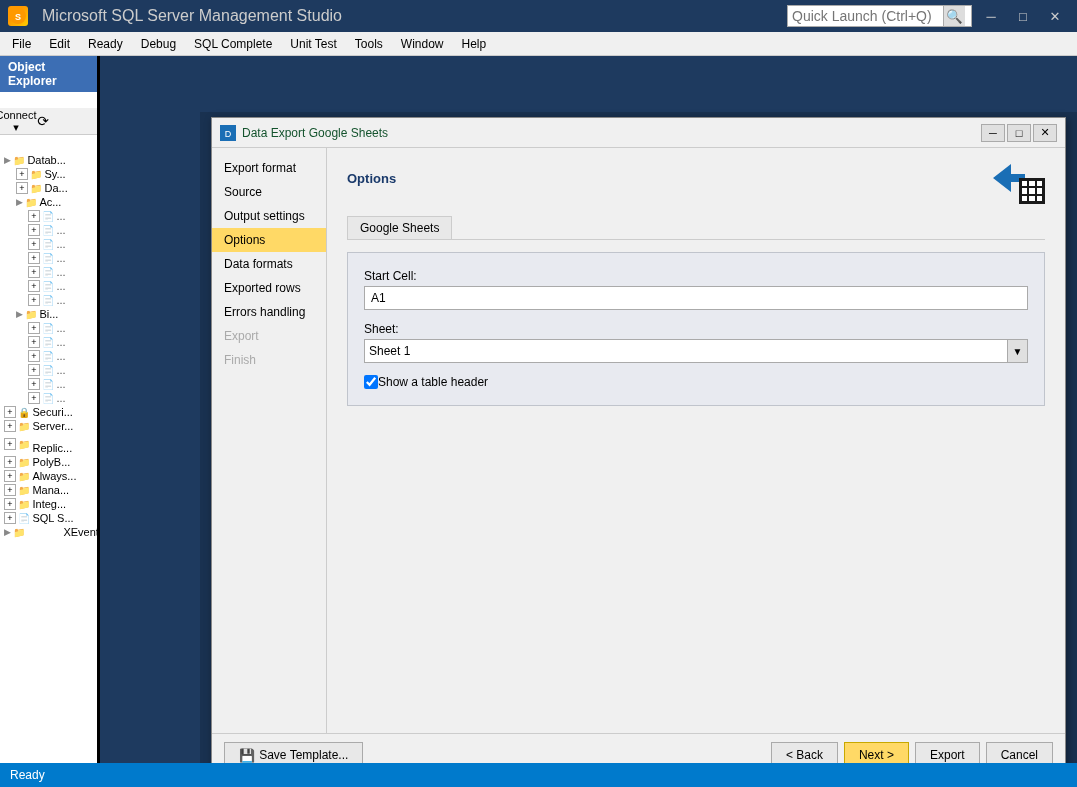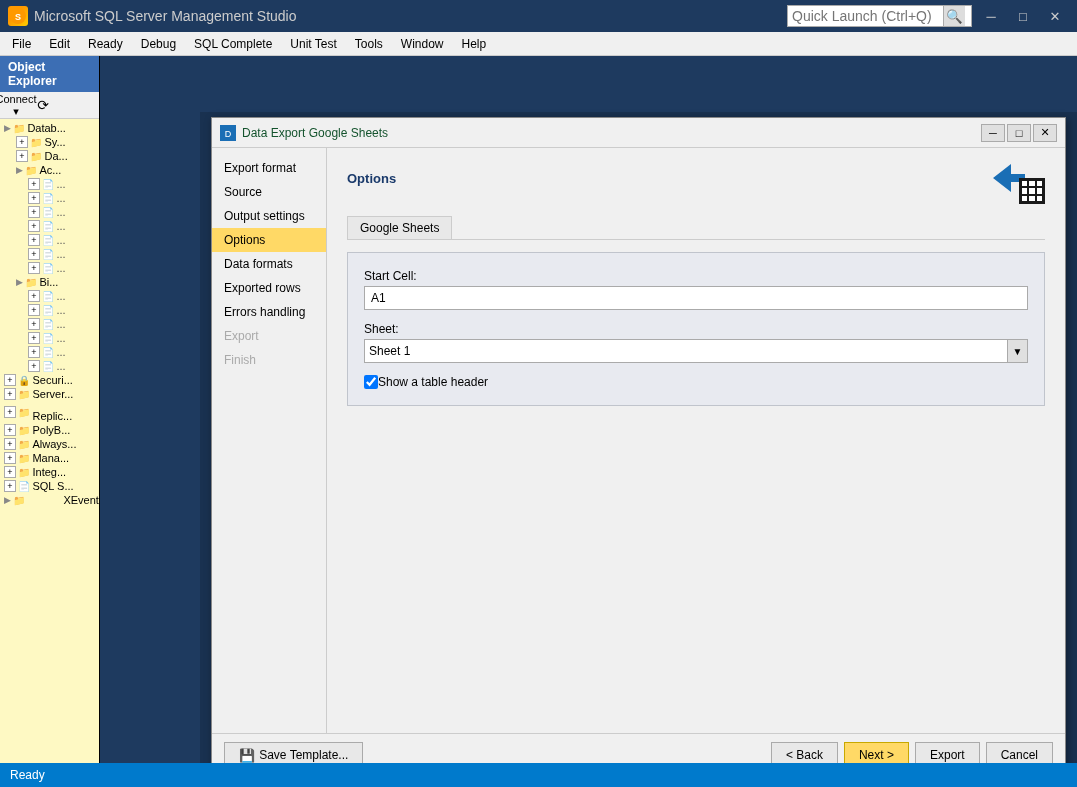--- a/index.html
+++ b/index.html
@@ -34,22 +34,23 @@
       background: linear-gradient(135deg, #f90 40%, #fc0 100%);
       border-radius: 3px;
       display: flex;
       align-items: center;
       justify-content: center;
       font-size: 10px;
       font-weight: bold;
       color: #fff;
     }
     .title-bar-text {
-      font-size: 14px;
+      font-size: 16px;
       color: #ccc;
+      margin-left: 8px;
     }
     .title-bar-right {
       display: flex;
       gap: 4px;
     }
     .title-btn {
       width: 28px;
       height: 20px;
       background: transparent;
       border: none;
@@ -92,25 +93,26 @@
 
     
     .main-layout {
       display: flex;
       height: calc(787px - 56px);
     }
 
     
     .object-explorer {
       width: 100px;
-      background: #fef9c3;
-      border-right: 1px solid #000000;
+      background: #ffffff;
+      border-right: 3px solid #000000;
       display: flex;
       flex-direction: column;
       overflow: hidden;
+      gap: 16px;
     }
     .oe-header {
       background: #3c6eb4;
       color: #fff;
       padding: 4px 8px;
       font-size: 12px;
       font-weight: bold;
     }
     .oe-toolbar {
       background: #f0f0f0;

